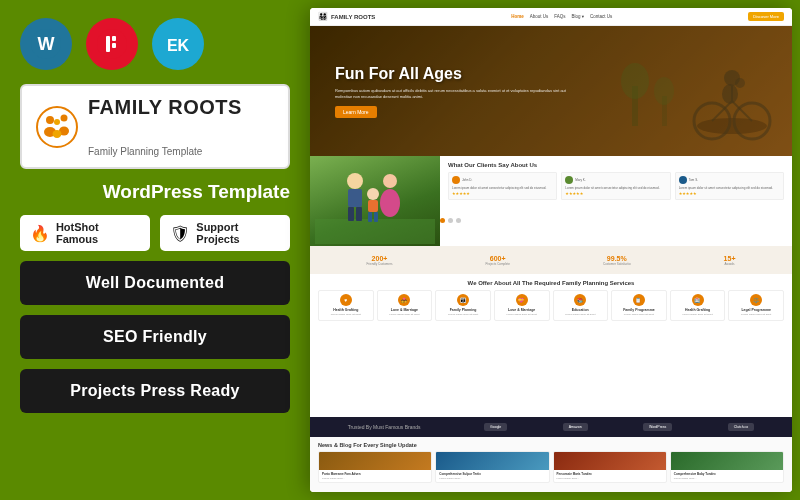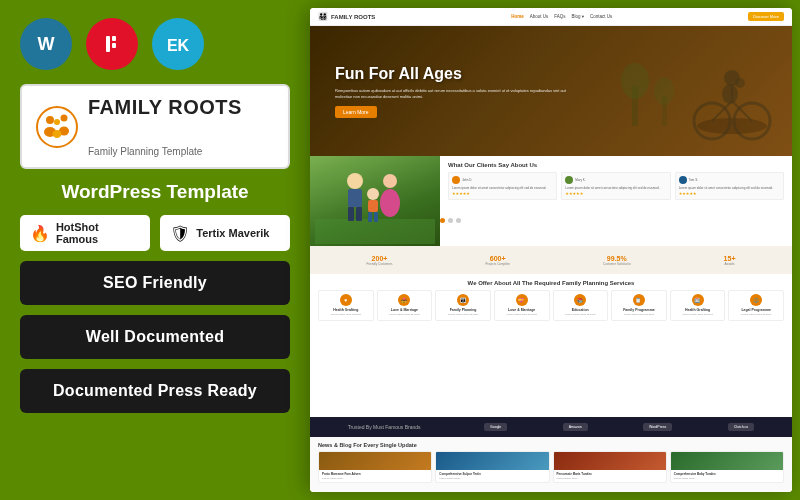--- a/index.html
+++ b/index.html
@@ -107,21 +107,21 @@
       font-size: 10px;
       color: #666;
       margin-top: 28px;
     }
 
     
     .wp-template-label {
       color: white;
       font-size: 19px;
       font-weight: bold;
-      text-align: center;
+      text-align: right;
       margin: 2px 0;
     }
 
     
     .badge-row {
       display: flex;
       gap: 10px;
     }
 
     .badge {
@@ -583,27 +583,27 @@
 
     <div class="wp-template-label">WordPress Template</div>
 
     <div class="badge-row">
       <div class="badge">
         <span class="badge-icon">🔥</span>
         <span class="badge-text">HotShot Famous</span>
       </div>
       <div class="badge">
         <span class="badge-icon">🛡</span>
-        <span class="badge-text">Tertix Maverik</span>
+        <span class="badge-text">Support Projects</span>
       </div>
     </div>
 
+    <div class="feature-btn">Well Documented</div>
     <div class="feature-btn">SEO Friendly</div>
-    <div class="feature-btn">Well Documented</div>
-    <div class="feature-btn">Documented Press Ready</div>
+    <div class="feature-btn">Projects Press Ready</div>
 
   </div>
 
   <div class="right-panel">
     <div class="website-mockup">
 
       <div class="mock-nav">
         <div class="mock-nav-logo">
           <span class="mock-nav-logo-icon">👨‍👩‍👧‍👦</span>
           <span class="mock-nav-logo-text">FAMILY ROOTS</span>

